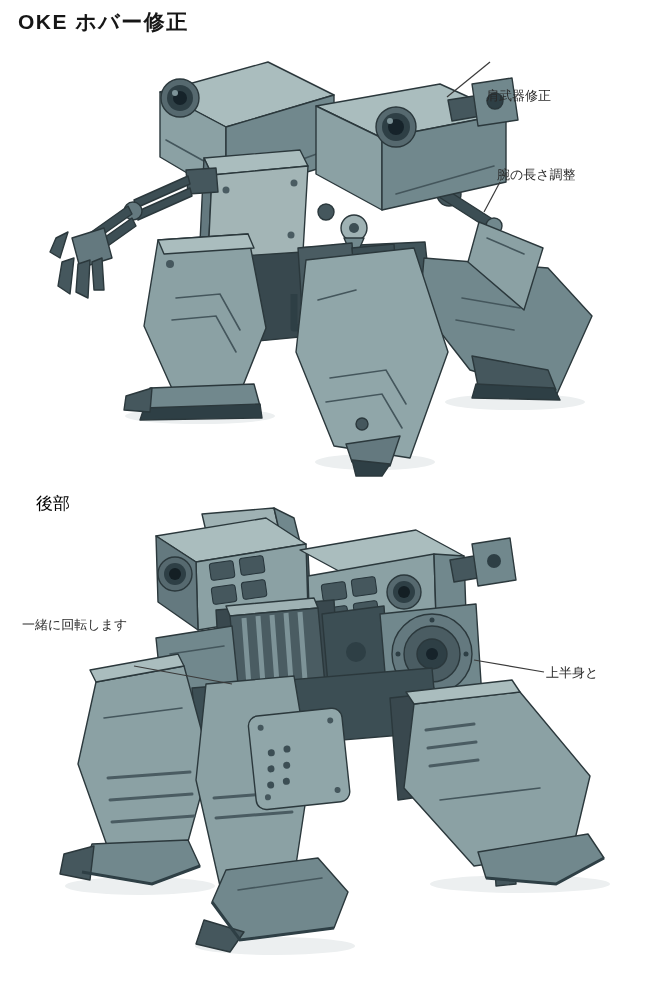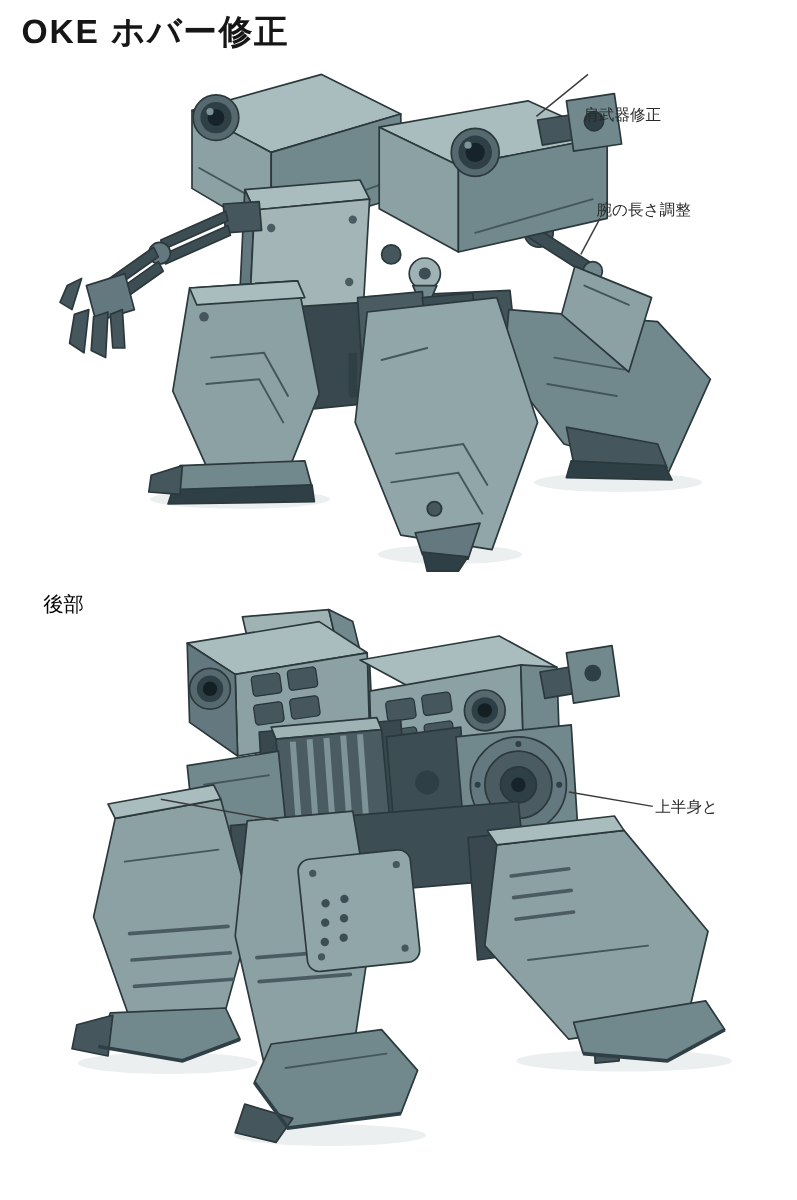--- a/index.html
+++ b/index.html
@@ -2,21 +2,21 @@
 <html><head>
 <meta charset="utf-8">
 <style>
   html,body{margin:0;padding:0;background:#ffffff;}
   .canvas{
     position:relative;width:664px;height:1000px;background:#ffffff;overflow:hidden;
     font-family:"Liberation Sans","DejaVu Sans",sans-serif;color:#222;
   }
   svg.art{position:absolute;left:0;top:0;}
   .title{
-    position:absolute;left:18px;top:8px;font-size:28px;font-weight:600;
+    position:absolute;left:18px;top:8px;font-size:21px;font-weight:600;
     letter-spacing:1.5px;color:#161616;white-space:nowrap;
   }
   .view-label{
     position:absolute;left:36px;top:492px;font-size:17px;font-weight:500;color:#000000;
   }
   .ann{
     position:absolute;font-size:13px;line-height:1.58;color:#2a2a2a;white-space:nowrap;
   }
   .ann-shoulder{left:486px;top:46px;margin-top:40px;}
   .ann-armlen{left:497px;top:165px;}
@@ -299,17 +299,18 @@
 
   <div class="title">OKE ホバー修正</div>
 
   <div class="ann ann-shoulder">肩武器修正</div>
 
   <div class="ann ann-armlen">腕の長さ調整</div>
 
   <div class="view-label">後部</div>
 
   <div class="ann ann-grenade">
+    <div>一緒に回転します</div>
   </div>
 
   <div class="ann ann-connector">上半身と</div>
 
 </div>
 
 </body></html>

